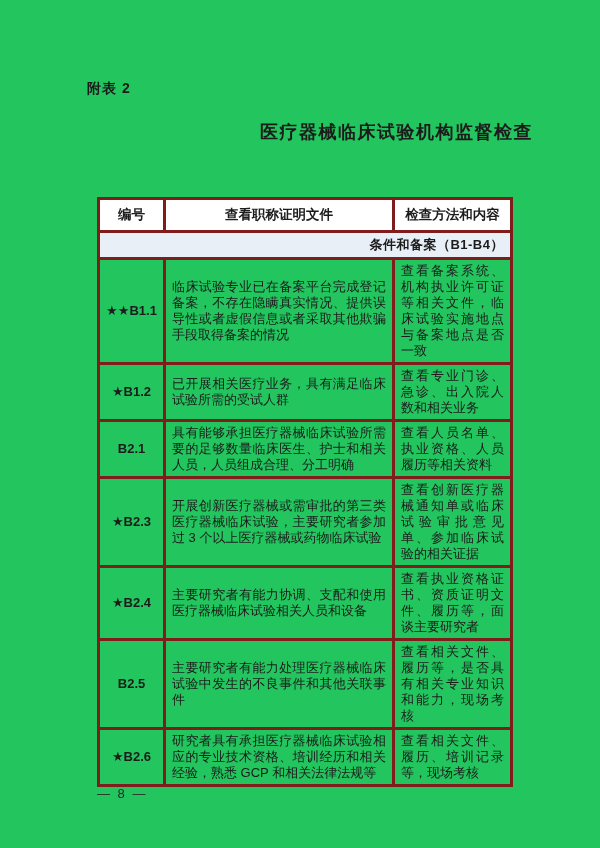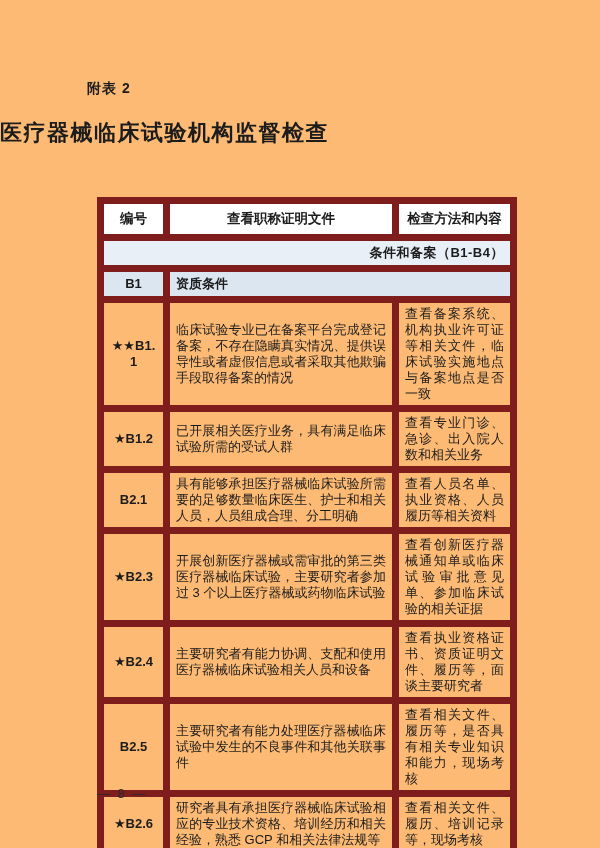--- a/index.html
+++ b/index.html
@@ -1,42 +1,42 @@
 <!DOCTYPE html>
 <html><head>
 <meta charset="utf-8">
 <style>
   html,body{margin:0;padding:0;background:#ffffff;}
   .page{
     position:relative;
     width:600px;height:848px;
-    background:#fdba74;
+    background:#22c55e;
     font-family:"Liberation Sans","DejaVu Sans",sans-serif;
     color:#1c1c1c;
     overflow:hidden;
   }
   .appendix-label{
     position:absolute;top:80px;left:87px;
     font-size:14px;font-weight:600;letter-spacing:1px;
   }
   .doc-title{
     position:absolute;top:116px;left:0;width:533px;
-    text-align:left;font-size:22px;font-weight:700;
+    text-align:right;font-size:18px;font-weight:700;
     line-height:33px;letter-spacing:1.5px;
   }
   .checklist{
     position:absolute;top:197px;left:97px;
     width:413px;border-collapse:collapse;table-layout:fixed;
     font-size:13px;
   }
   .checklist col.c1{width:66px;}
   .checklist col.c2{width:229px;}
   .checklist col.c3{width:118px;}
   .checklist th,.checklist td{
-    border:7px solid #7f1d1d;
+    border:3px solid #7f1d1d;
     padding:3px 6px;
     line-height:16px;
     vertical-align:middle;
     word-break:break-all;
   }
   .checklist th{
     font-weight:700;text-align:center;height:24px;
     background:#ffffff;font-size:13.5px;
   }
   .row-section td{
@@ -73,24 +73,20 @@
       <tr>
         <th>编号</th>
         <th>查看职称证明文件</th>
         <th>检查方法和内容</th>
       </tr>
     </thead>
     <tbody>
         <tr class="row-section" style="background: rgb(233, 239, 247);">
           <td colspan="3">条件和备案（B1-B4）</td>
         </tr>
-        <tr class="row-subsection" style="background: rgb(220, 230, 241);">
-          <td class="cell-id">B1</td>
-          <td colspan="2">资质条件</td>
-        </tr>
         <tr>
           <td class="cell-id"><span class="star">★★</span>B1.1</td>
           <td class="cell-item">临床试验专业已在备案平台完成登记备案，不存在隐瞒真实情况、提供误导性或者虚假信息或者采取其他欺骗手段取得备案的情况</td>
           <td class="cell-method">查看备案系统、机构执业许可证等相关文件，临床试验实施地点与备案地点是否一致</td>
         </tr>
         <tr>
           <td class="cell-id"><span class="star">★</span>B1.2</td>
           <td class="cell-item">已开展相关医疗业务，具有满足临床试验所需的受试人群</td>
           <td class="cell-method">查看专业门诊、急诊、出入院人数和相关业务</td>
         </tr>

